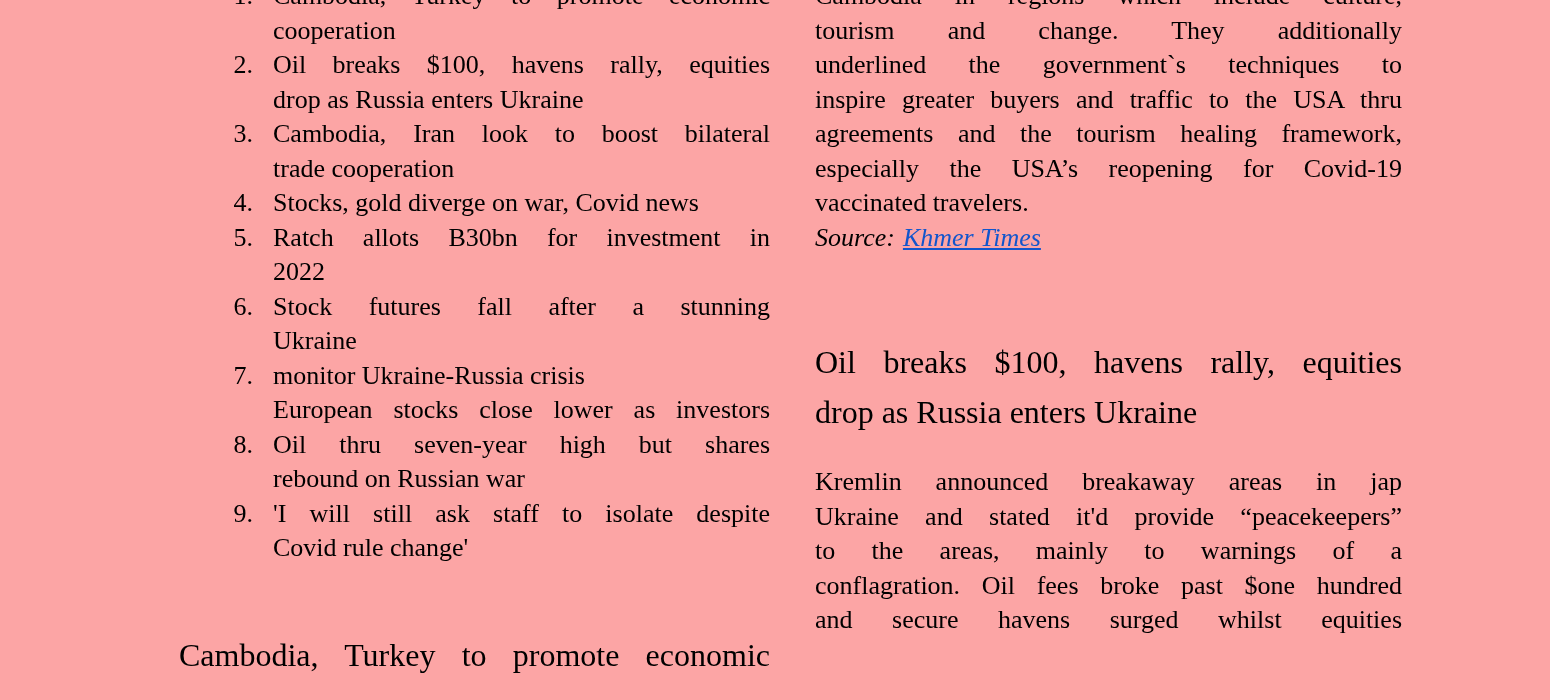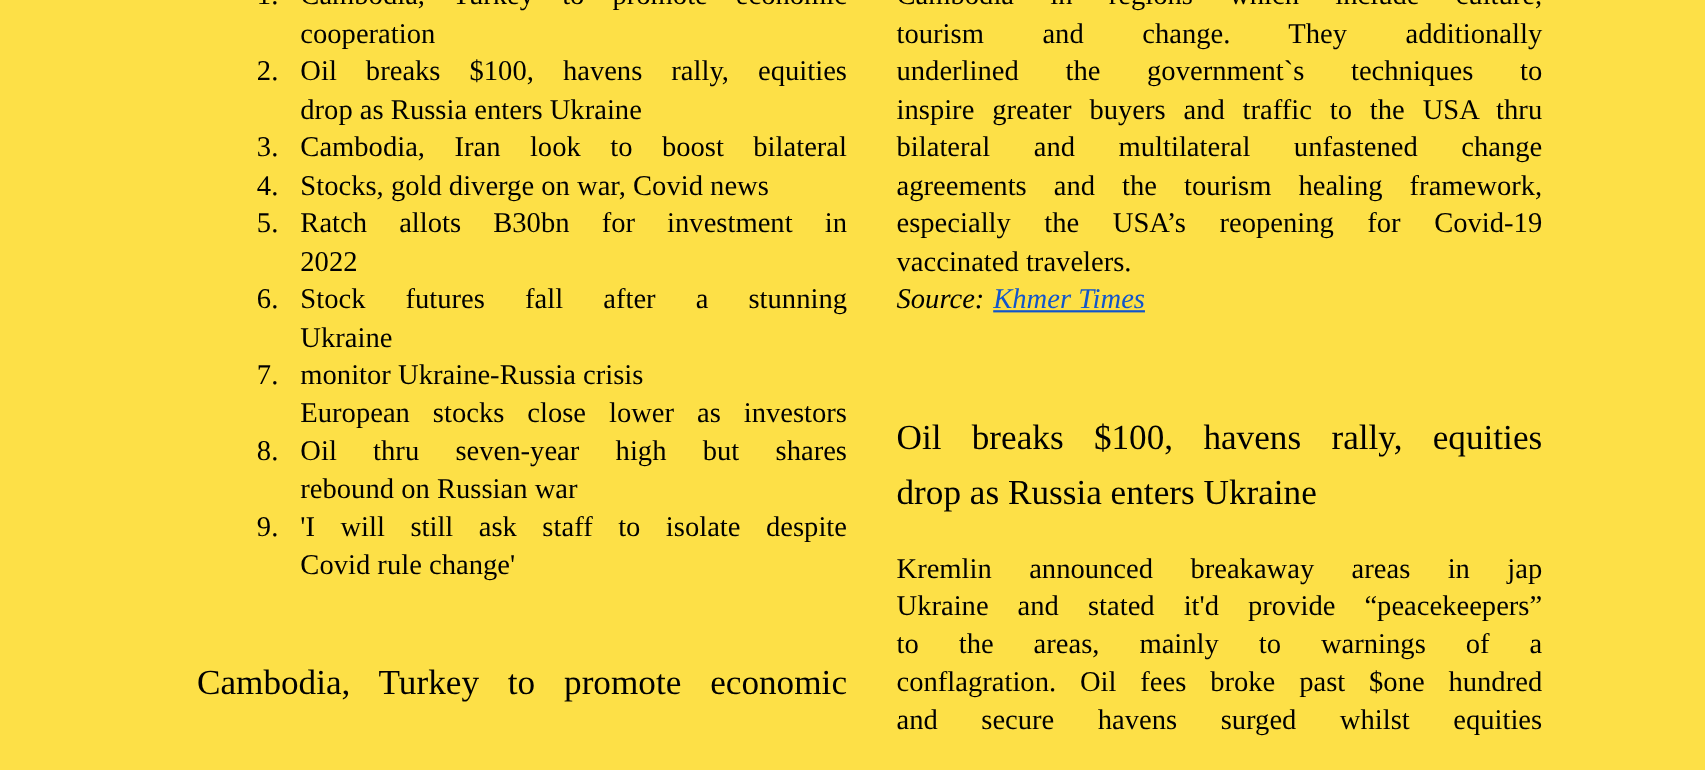--- a/index.html
+++ b/index.html
@@ -7,21 +7,21 @@
   body {
     width: 1550px; height: 700px;
     background: #ffffff;
     overflow: hidden;
     font-family: "Liberation Serif", "DejaVu Serif", serif;
     color: #000000;
   }
   .page {
     position: relative;
     width: 1550px; height: 700px;
-    background: #fde047;
+    background: #fca5a5;
     overflow: hidden;
   }
   .col {
     position: absolute;
     top: -21px;
     font-size: 26px;
     line-height: 34.5px;
   }
   .col-left  { left: 179px; width: 591px; }
   .col-right { left: 815px; width: 587px; }
@@ -69,20 +69,21 @@
           <span class="num">2.</span>
           <div class="li-body">
             <div class="tline">Oil breaks $100, havens rally, equities</div>
             <div class="tline last">drop as Russia enters Ukraine</div>
           </div>
         </div>
         <div class="li">
           <span class="num">3.</span>
           <div class="li-body">
             <div class="tline">Cambodia, Iran look to boost bilateral</div>
+            <div class="tline last">trade cooperation</div>
           </div>
         </div>
         <div class="li">
           <span class="num">4.</span>
           <div class="li-body">
             <div class="tline last">Stocks, gold diverge on war, Covid news</div>
           </div>
         </div>
         <div class="li">
           <span class="num">5.</span>
@@ -124,21 +125,20 @@
         <div class="tline">Cambodia, Turkey to promote economic</div>
       </div>
   </div>
 
   <div class="col col-right">
     <div>
         <div class="tline">Cambodia in regions which include culture,</div>
         <div class="tline">tourism and change. They additionally</div>
         <div class="tline">underlined the government`s techniques to</div>
         <div class="tline">inspire greater buyers and traffic to the USA thru</div>
-        <div class="tline">bilateral and multilateral unfastened change</div>
         <div class="tline">agreements and the tourism healing framework,</div>
         <div class="tline">especially the USA’s reopening for Covid-19</div>
         <div class="tline last">vaccinated travelers.</div>
       </div>
     <div class="source-line">
       <span>Source:</span><a href="#" class="source-link" title="Khmer Times" style="color: rgb(17, 85, 204);">Khmer Times</a>
     </div>
     <div class="doc-heading right-heading">
         <div class="tline">Oil breaks $100, havens rally, equities</div>
         <div class="tline last">drop as Russia enters Ukraine</div>

